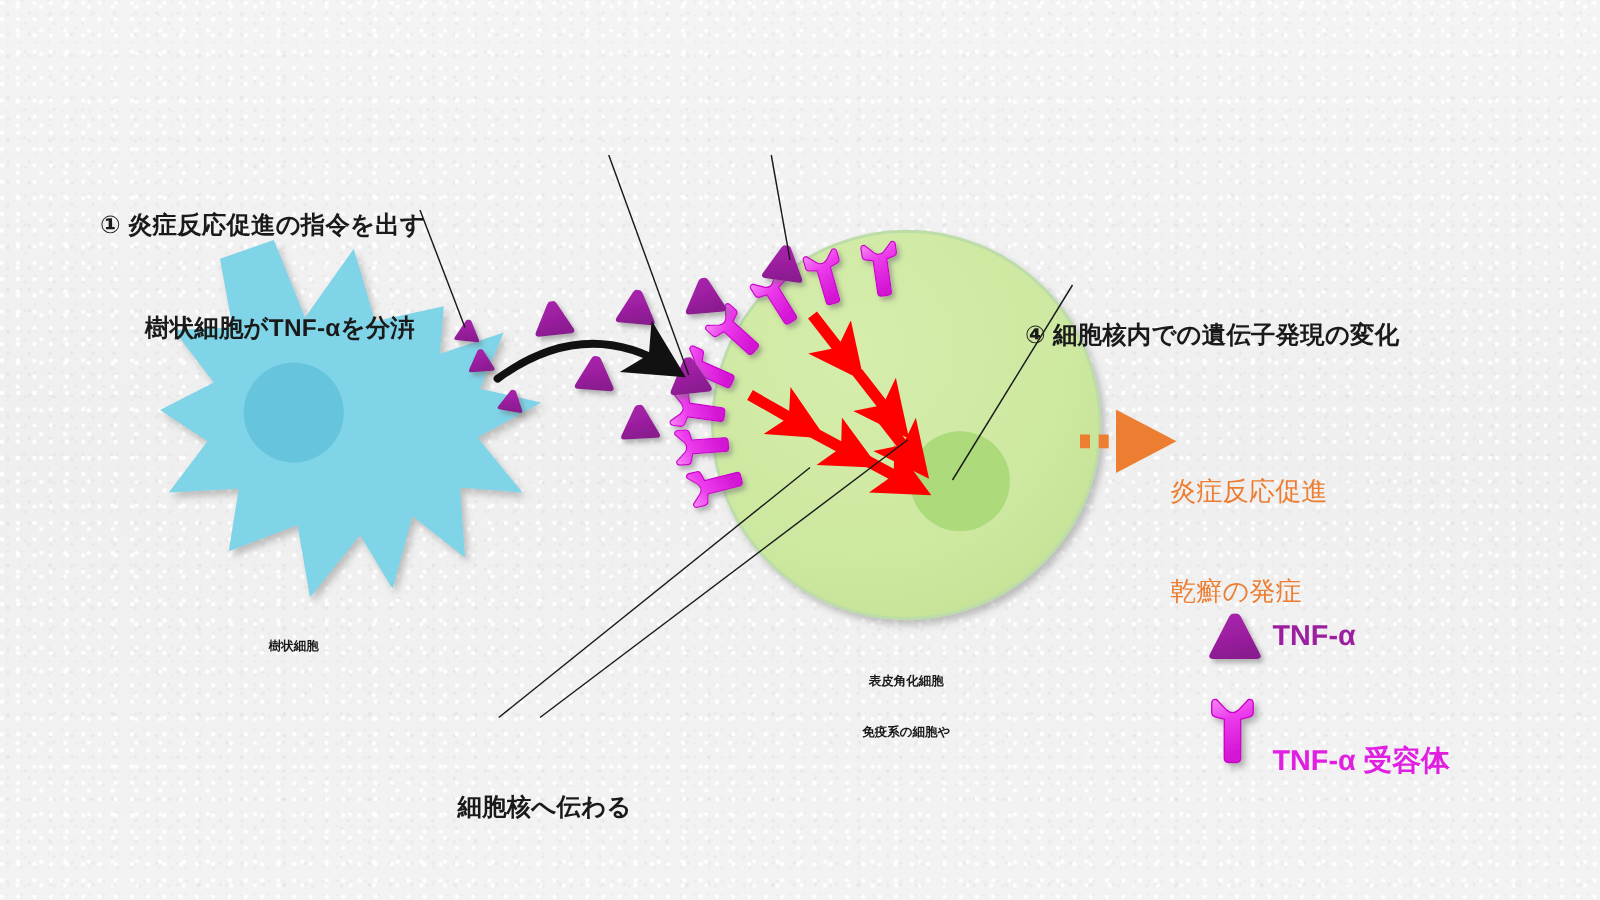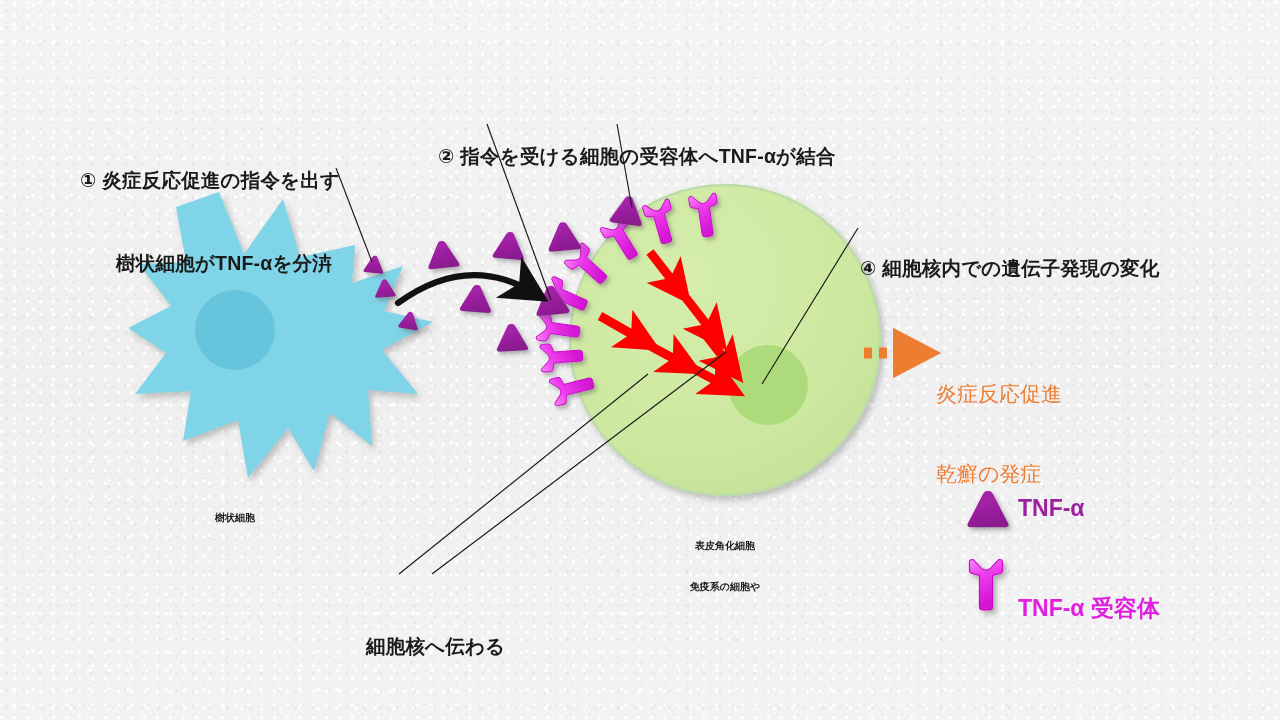--- a/index.html
+++ b/index.html
@@ -174,29 +174,26 @@
     <g>
       <line x1="864" y1="353" x2="906" y2="353" stroke="#ED7D31" stroke-width="11" stroke-dasharray="8 7" marker-end="url(#orangeArrow)"></line>
     </g>
   </svg>
 
   <div class="anno" style="left:80px; top:112px;text-align:center;">
     <div>① 炎症反応促進の指令を出す</div>
     <div style="padding-left:28px;">樹状細胞がTNF-αを分泋</div>
   </div>
 
-  <div class="anno" style="left:438px; top:88px;">
-    <div>② 指令を受ける細胞の受容体へTNF-αが結合</div>
-  </div>
 
   <div class="anno" style="left:338px; top:578px;">
     <div style="padding-left:28px;">細胞核へ伝わる</div>
   </div>
 
-  <div class="anno" style="left:820px; top:200px;margin-left:40px;">
+  <div class="anno" style="left:820px; top:200px;">
     <div>④ 細胞核内での遺伝子発現の変化</div>
   </div>
 
   <div class="celllabel" style="left:165px; top:511px; width:140px;">樹状細胞</div>
 
   <div class="celllabel" style="left:620px; top:512px; width:210px;">
     <div>表皮角化細胞</div>
     <div>免疫系の細胞や</div>
   </div>
 

